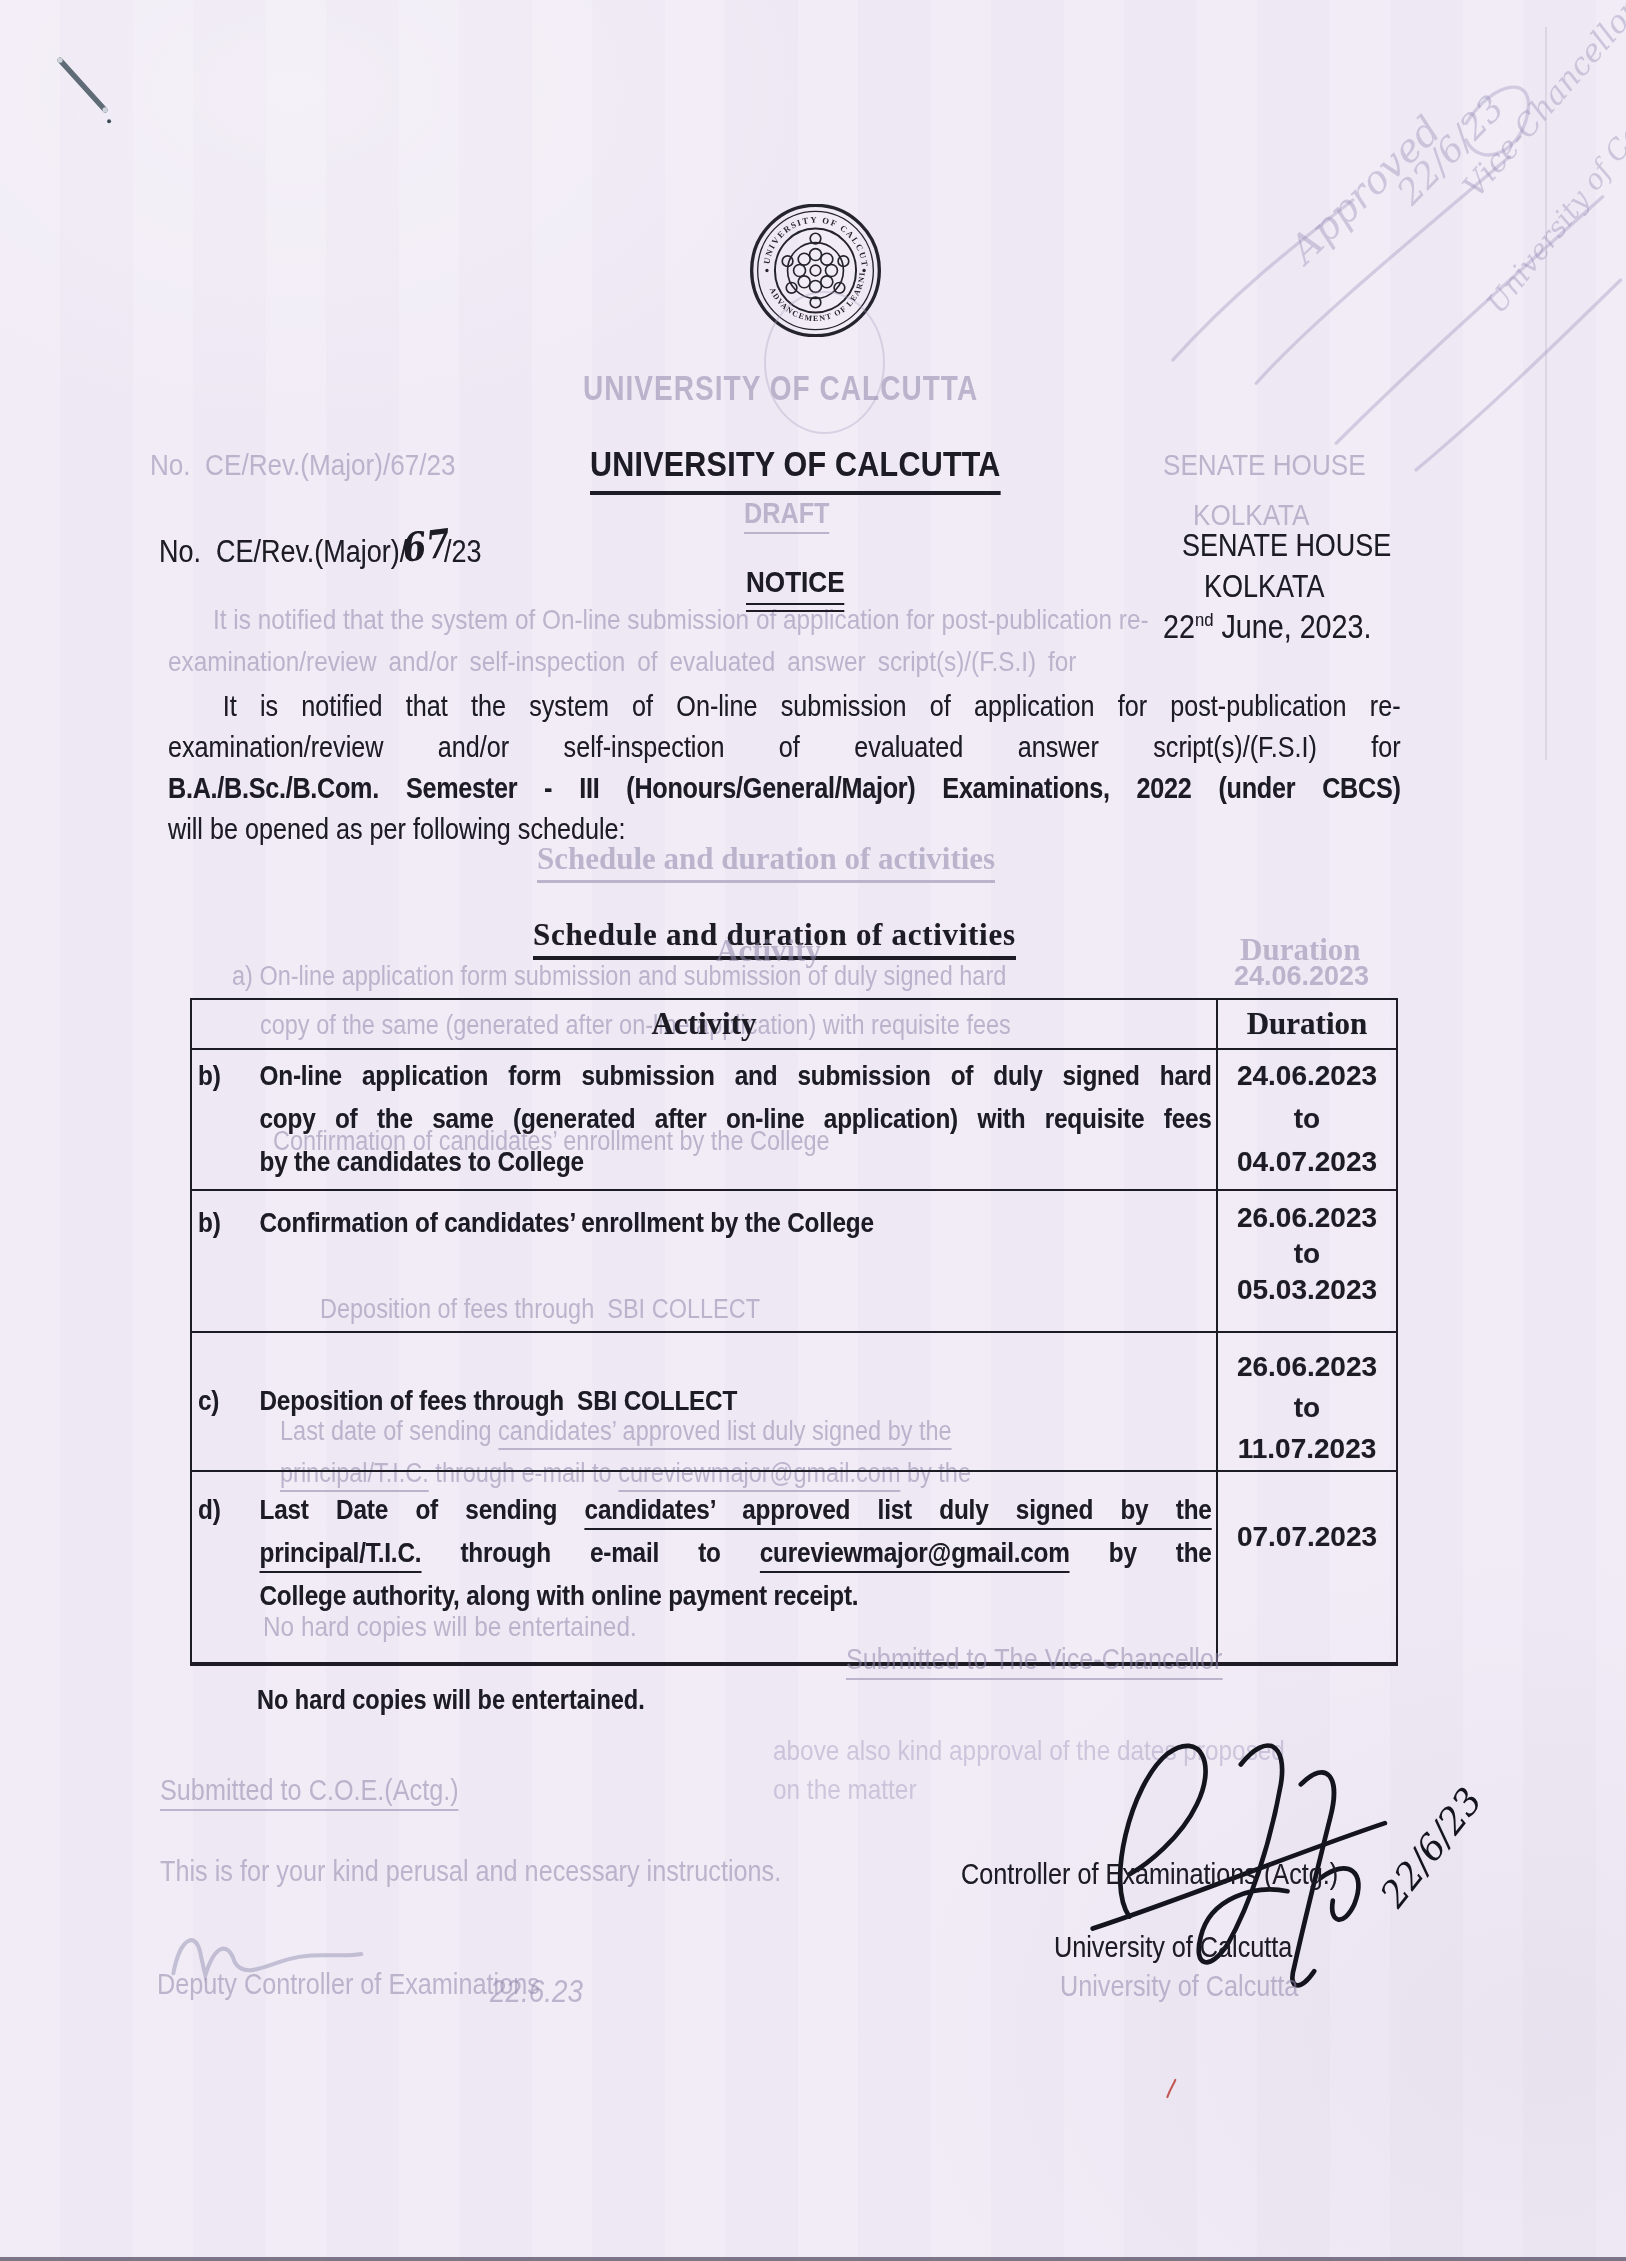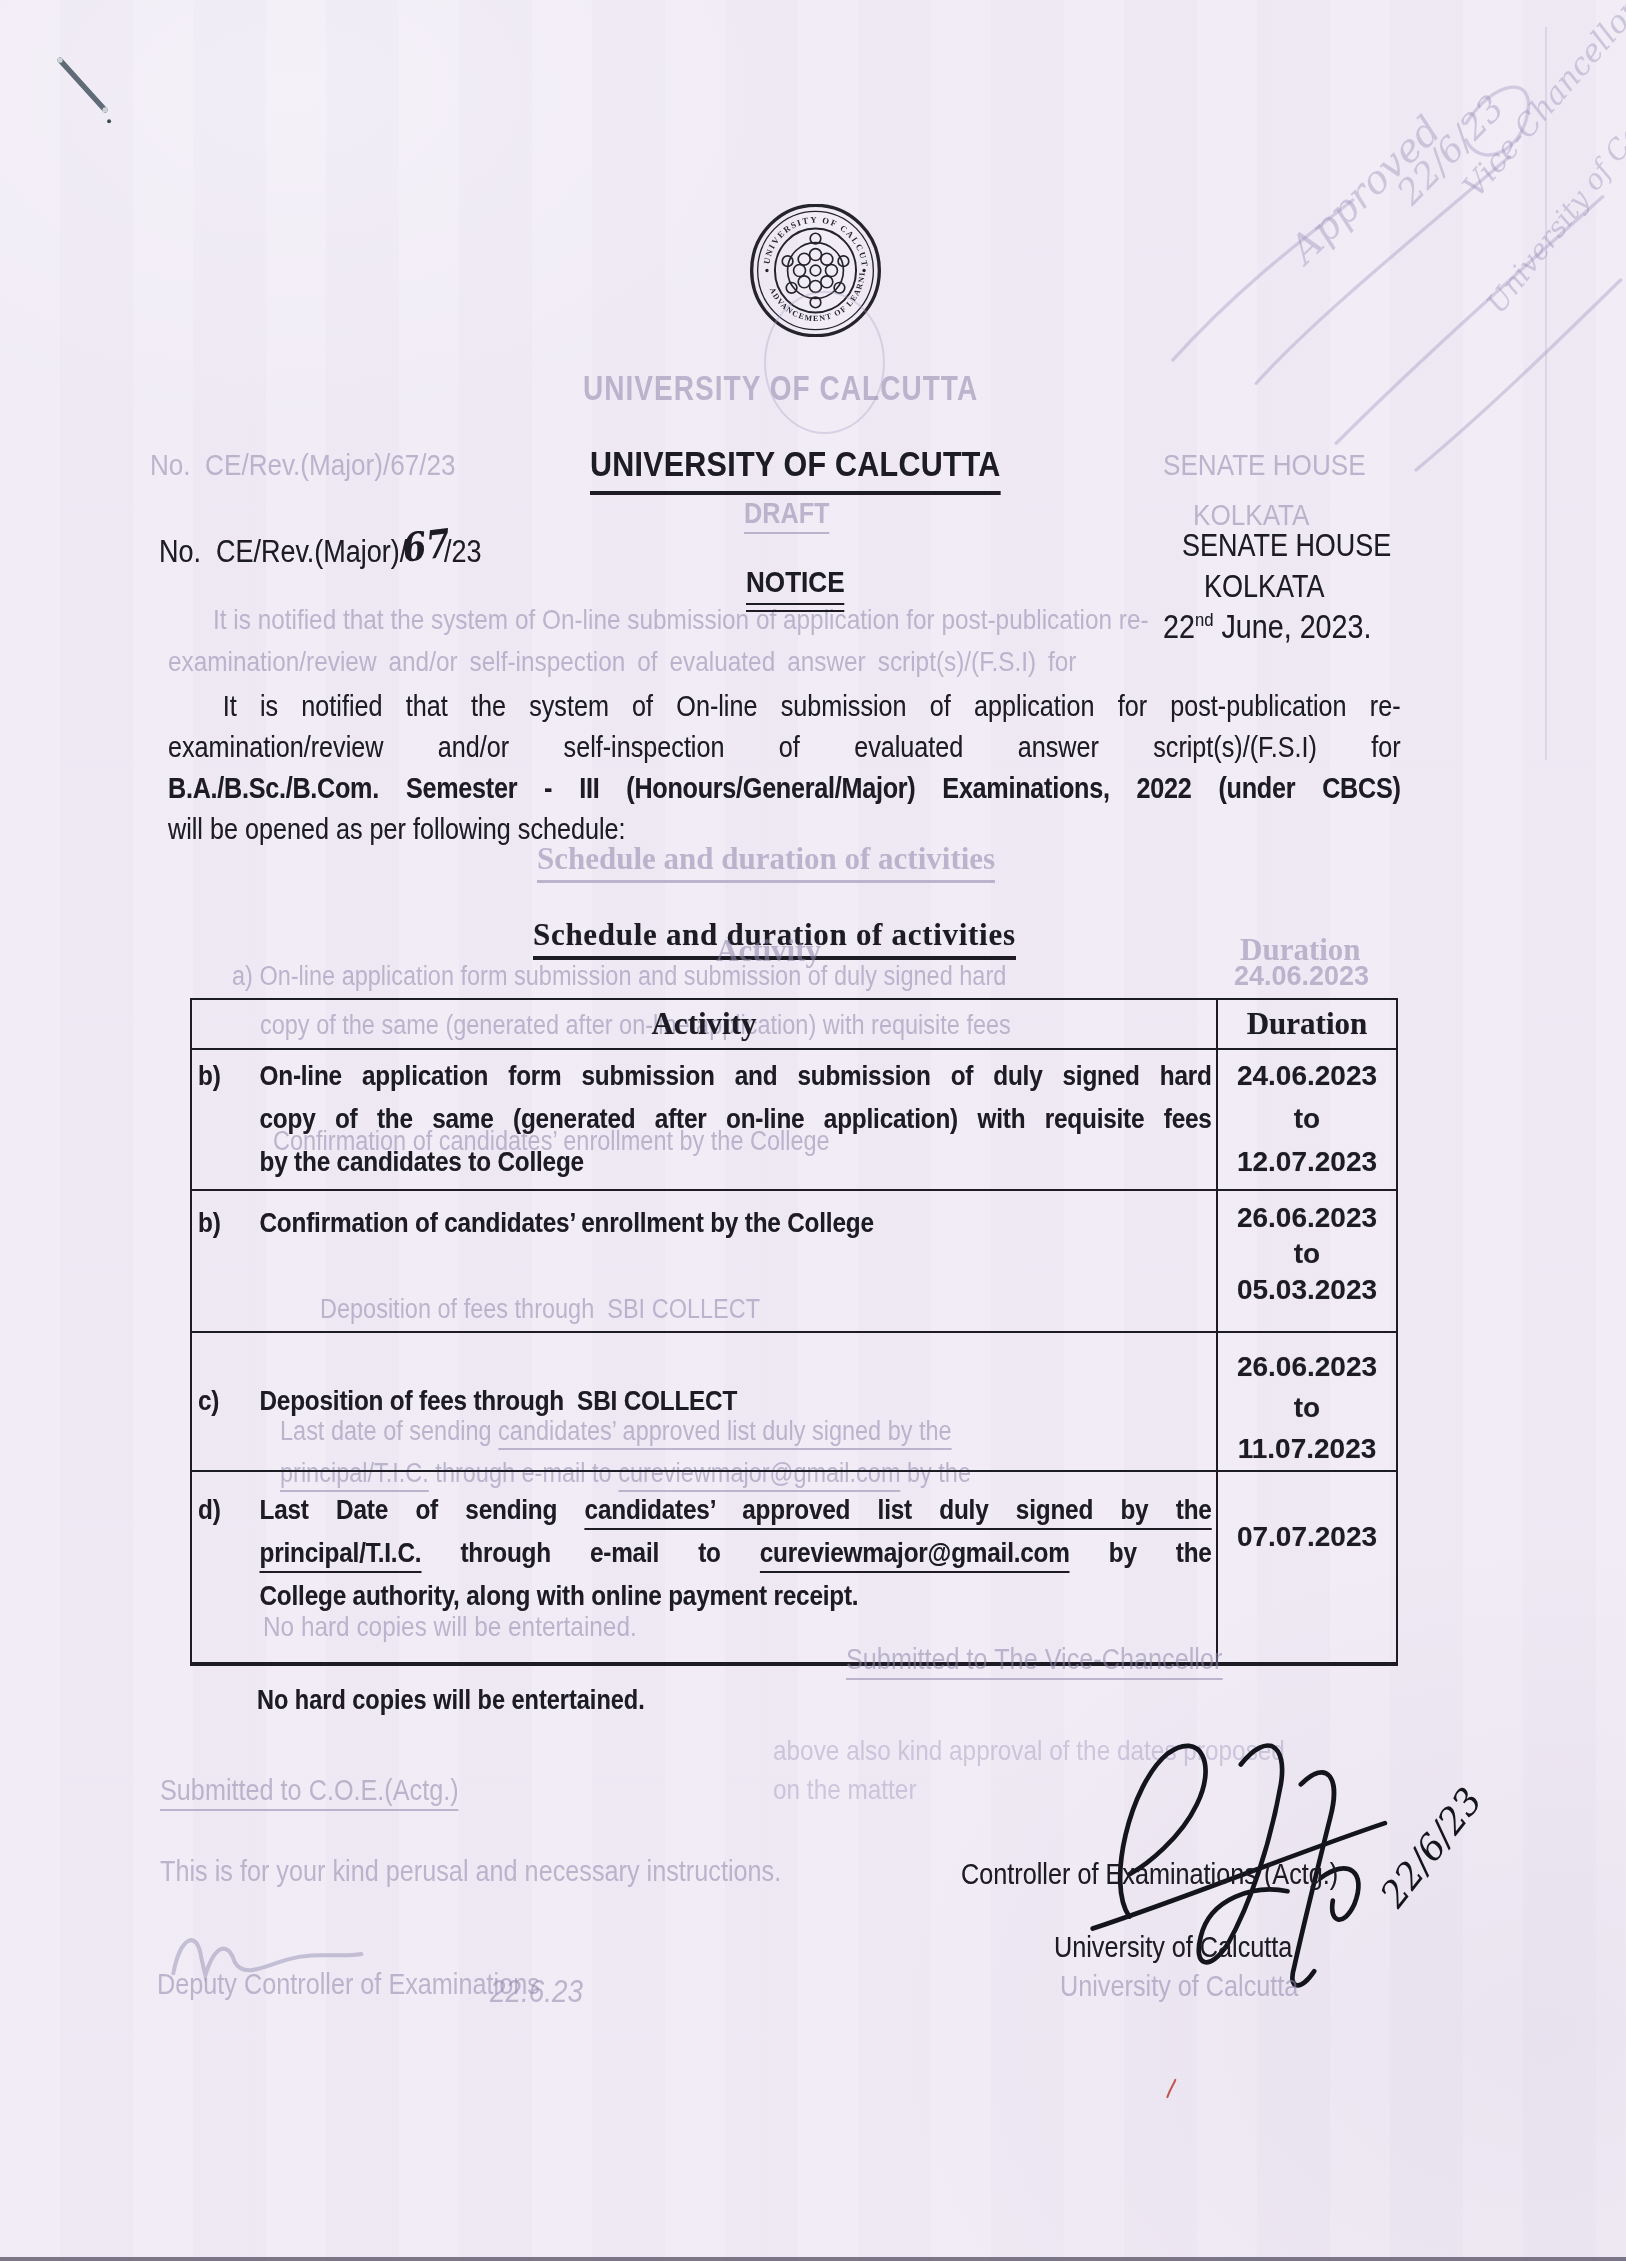--- a/index.html
+++ b/index.html
@@ -241,21 +241,21 @@
             <div class="act-in pad0">
               <span class="lbl">b)</span>
               <div class="aline jl"><span>On-line application form submission and submission of duly signed hard</span></div>
               <div class="aline jl"><span>copy of the same (generated after on-line application) with requisite fees</span></div>
               <div class="aline"><span>by the candidates to College</span></div>
             </div>
           </div>
           <div class="c2 d0">
             <div>24.06.2023</div>
             <div>to</div>
-            <div>12.07.2023</div>
+            <div>04.07.2023</div>
           </div>
         </div>
         <div class="trow" style="height: 142px;">
           <div class="c1">
             <div class="act-in pad1">
               <span class="lbl">b)</span>
               <div class="aline"><span>Confirmation of candidates’ enrollment by the College</span></div>
             </div>
           </div>
           <div class="c2 d1">

